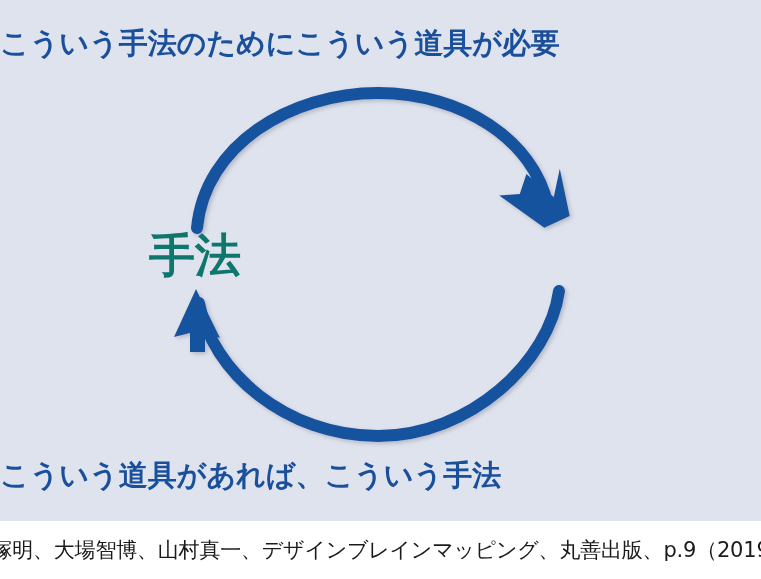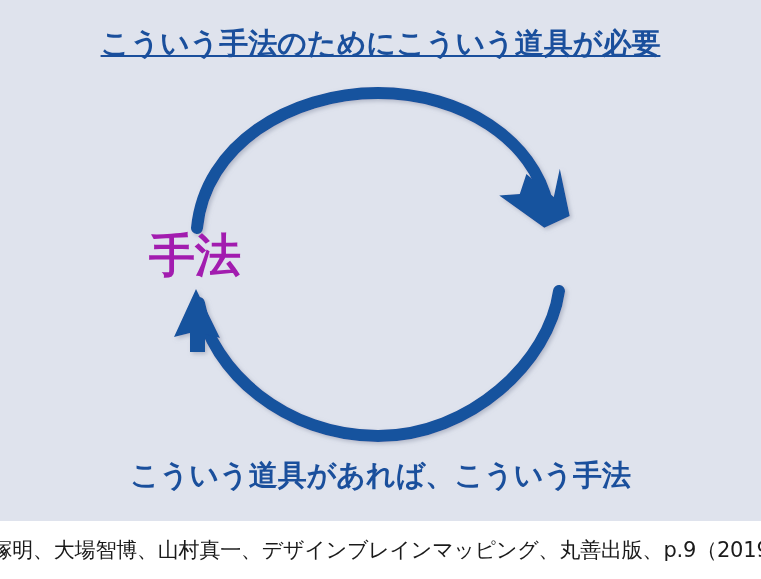--- a/index.html
+++ b/index.html
@@ -40,46 +40,44 @@
     height: 521px;
     display: block;
   }
 
   
   .caption-top {
     position: absolute;
     left: 0;
     top: 26px;
     width: 761px;
-    text-align: center;
+    text-align: left;
     color: #1a4f9c;
     font-size: 29px;
     font-weight: bold;
     letter-spacing: 0px;
     line-height: 1.2;
     white-space: nowrap;
-    text-decoration: underline;
   }
   .caption-bottom {
     position: absolute;
     left: 0;
     top: 458px;
     width: 761px;
-    text-align: center;
     color: #1a4f9c;
     font-size: 29px;
     font-weight: bold;
     letter-spacing: 0px;
     line-height: 1.2;
     white-space: nowrap;
   }
 
   .node-label {
     position: absolute;
-    color: #a21caf;
+    color: #0f766e;
     font-size: 46px;
     font-weight: bold;
     line-height: 1;
     white-space: nowrap;
     text-align: center;
   }
   .node-left {
     left: 95px;
     top: 232px;
     width: 200px;

